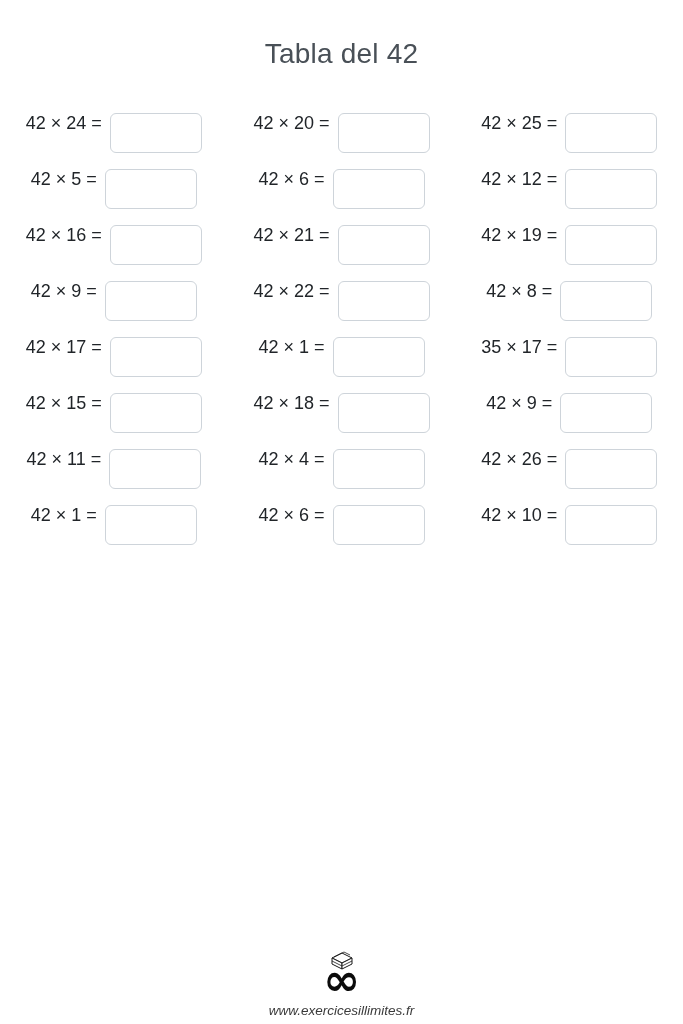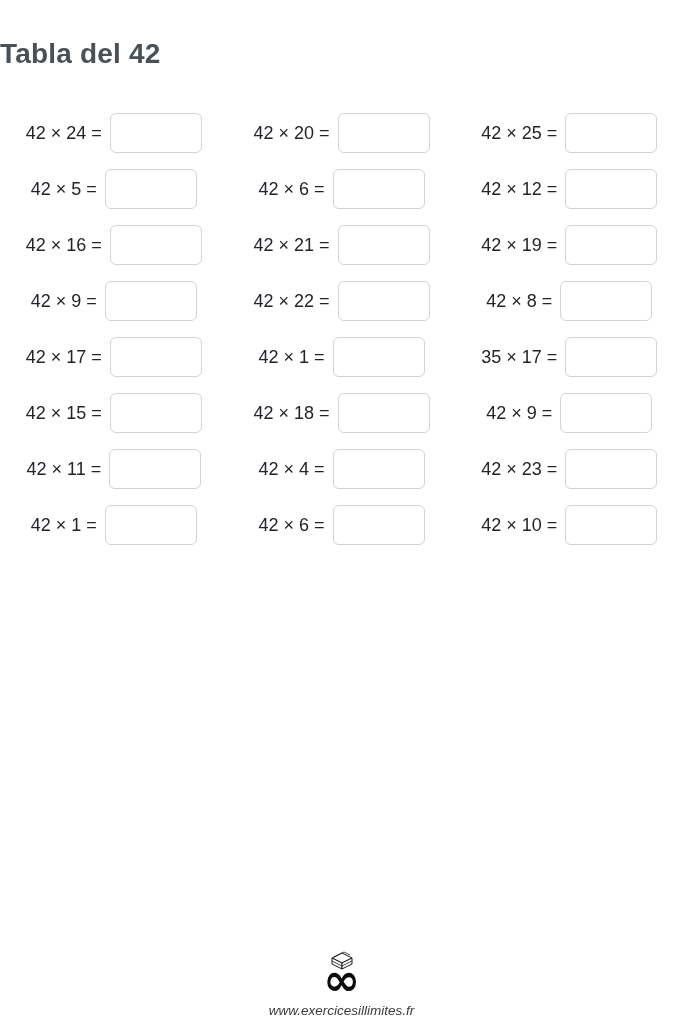--- a/index.html
+++ b/index.html
@@ -17,35 +17,36 @@
   .page{
     position:relative;
     width:683px;
     height:1024px;
     margin:0 auto;
     background:var(--c-bg);
     overflow:hidden;
   }
   .page-title{
     margin-top:38px;
+    text-align:center;
     font-size:28px;
-    font-weight:700;
+    font-weight:400;
     letter-spacing:.2px;
     color:var(--c-title);
   }
   .exercise-grid{
     display:grid;
     grid-template-columns:1fr 1fr 1fr;
     row-gap:16px;
     margin-top:43px;
     width:100%;
   }
   .exercise-cell{
     display:flex;
-    align-items:center;
+    align-items:flex-start;
     justify-content:center;
     gap:8px;
   }
   .exercise-label{
     font-size:18px;
     color:var(--c-label);
     white-space:nowrap;
   }
   .answer-input{
     width:92px;
@@ -190,21 +191,21 @@
       <span class="exercise-label">42 × 11 =</span>
       <input class="answer-input" type="text" placeholder="" style="">
     </div>
 
     <div class="exercise-cell">
       <span class="exercise-label">42 × 4 =</span>
       <input class="answer-input" type="text" placeholder="" style="">
     </div>
 
     <div class="exercise-cell">
-      <span class="exercise-label">42 × 23 =</span>
+      <span class="exercise-label">42 × 26 =</span>
       <input class="answer-input" type="text" placeholder="" style="">
     </div>
 
     <div class="exercise-cell">
       <span class="exercise-label">42 × 1 =</span>
       <input class="answer-input" type="text" placeholder="" style="">
     </div>
 
     <div class="exercise-cell">
       <span class="exercise-label">42 × 6 =</span>

